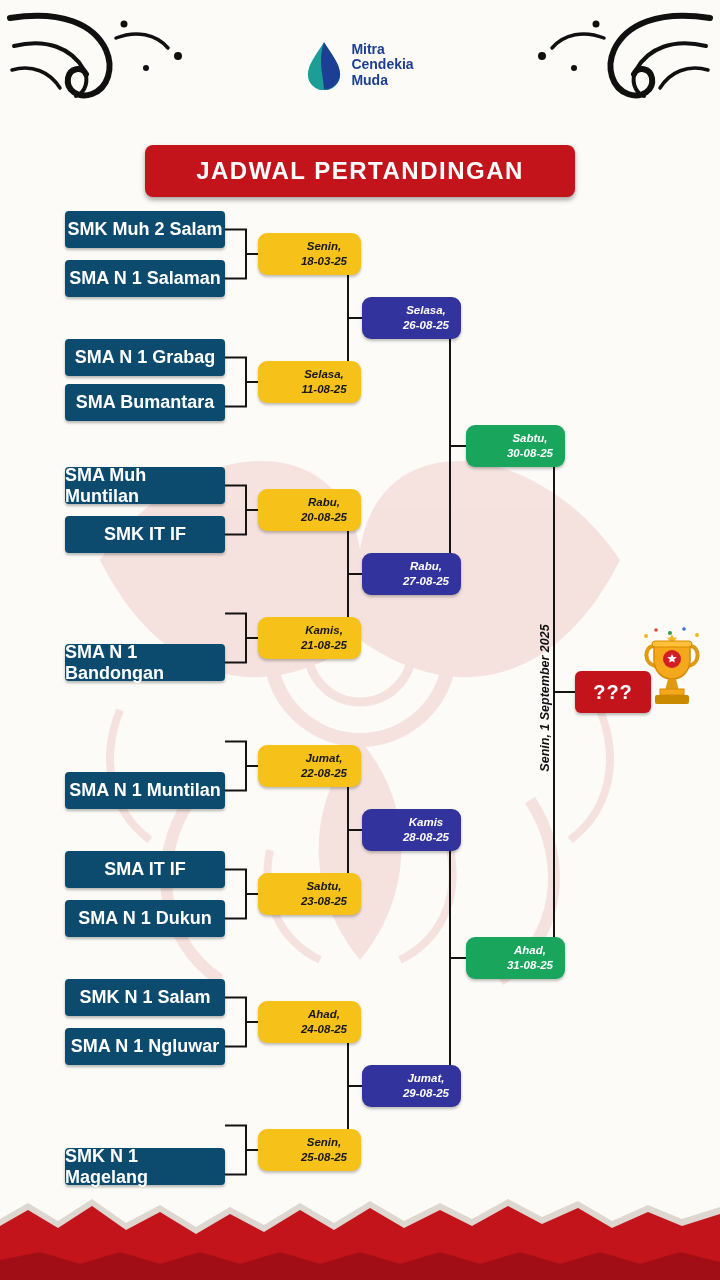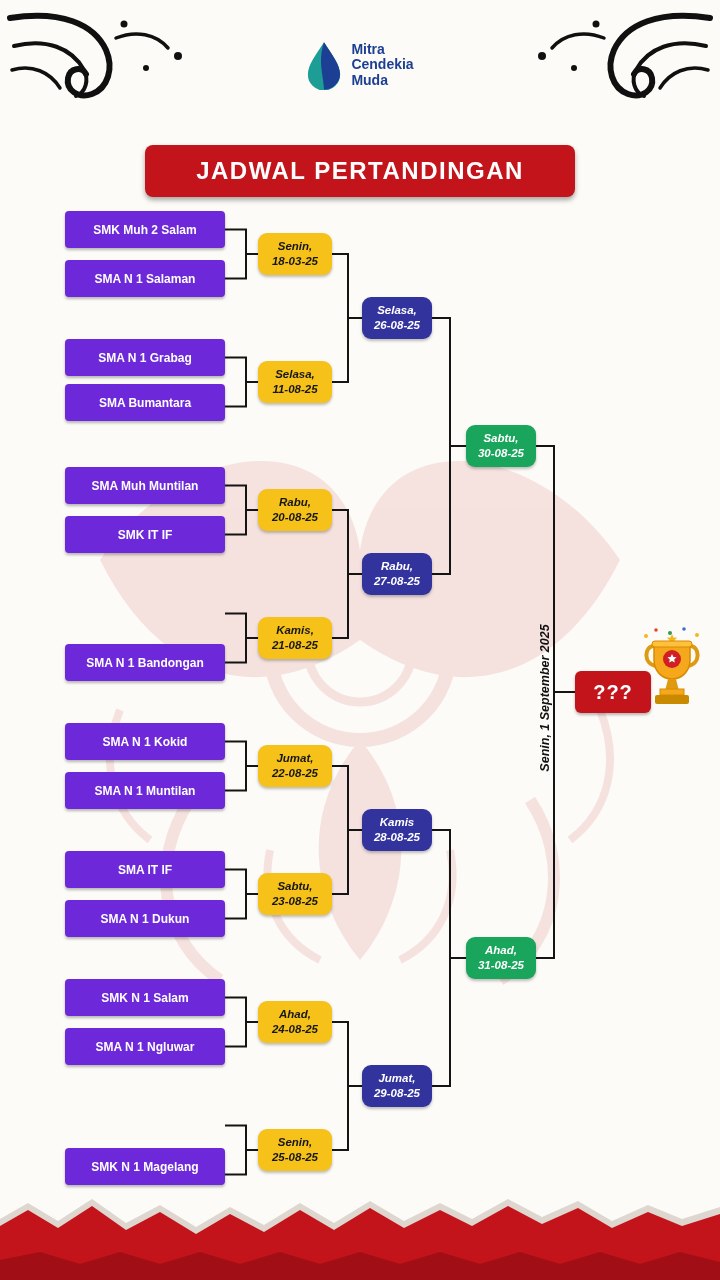--- a/index.html
+++ b/index.html
@@ -17,30 +17,31 @@
     position:absolute;left:145px;top:129px;width:430px;height:52px;
     background:#c3131b;border-radius:8px;z-index:3;
     display:flex;align-items:center;justify-content:center;
     color:#fff;font-size:24px;font-weight:bold;letter-spacing:1.5px;
     box-shadow:0 3px 5px rgba(0,0,0,.35);
     margin-top:16px;
   }
   
   .team{
     position:absolute;left:65px;width:160px;height:37px;z-index:3;
-    background:#6d28d9;border-radius:4px;color:#fff;
+    background:#0c4a6e;border-radius:4px;color:#fff;
     display:flex;align-items:center;justify-content:center;
-    font-size:12px;font-weight:bold;
+    font-size:18px;font-weight:bold;
     box-shadow:0 2px 3px rgba(0,0,0,.28);
   }
   .datebox{
     position:absolute;height:42px;z-index:3;border-radius:9px;
     display:flex;flex-direction:column;align-items:center;justify-content:center;
     font-style:italic;font-weight:bold;font-size:11.5px;line-height:1.3;
     box-shadow:0 2px 3px rgba(0,0,0,.25);
+    padding-left:29px;
   }
   .y{left:258px;width:74px;background:#f6c21a;color:#161616;}
   .b{left:362px;width:70px;background:#33339e;color:#fff;}
   .g{left:466px;width:70px;background:#1aa55c;color:#fff;}
   .final-box{
     position:absolute;left:575px;top:671px;width:76px;height:42px;z-index:3;
     background:#c3131b;border-radius:6px;color:#fff;
     display:flex;align-items:center;justify-content:center;
     font-size:20px;font-weight:bold;letter-spacing:1px;
     box-shadow:0 2px 3px rgba(0,0,0,.28);
@@ -136,21 +137,20 @@
     <span>JADWAL PERTANDINGAN</span>
   </div>
 
   <div class="team" style="top:211px">SMK Muh 2 Salam</div>
   <div class="team" style="top:260px">SMA N 1 Salaman</div>
   <div class="team" style="top:339px">SMA N 1 Grabag</div>
   <div class="team" style="top:384px">SMA Bumantara</div>
   <div class="team" style="top:467px">SMA Muh Muntilan</div>
   <div class="team" style="top:516px">SMK IT IF</div>
   <div class="team" style="top:644px">SMA N 1 Bandongan</div>
-  <div class="team" style="top:723px">SMA N 1 Kokid</div>
   <div class="team" style="top:772px">SMA N 1 Muntilan</div>
   <div class="team" style="top:851px">SMA IT IF</div>
   <div class="team" style="top:900px">SMA N 1 Dukun</div>
   <div class="team" style="top:979px">SMK N 1 Salam</div>
   <div class="team" style="top:1028px">SMA N 1 Ngluwar</div>
   <div class="team" style="top:1148px">SMK N 1 Magelang</div>
 
   <div class="datebox y" style="top:233px">
     <span>Senin,</span>
     <span>18-03-25</span>

